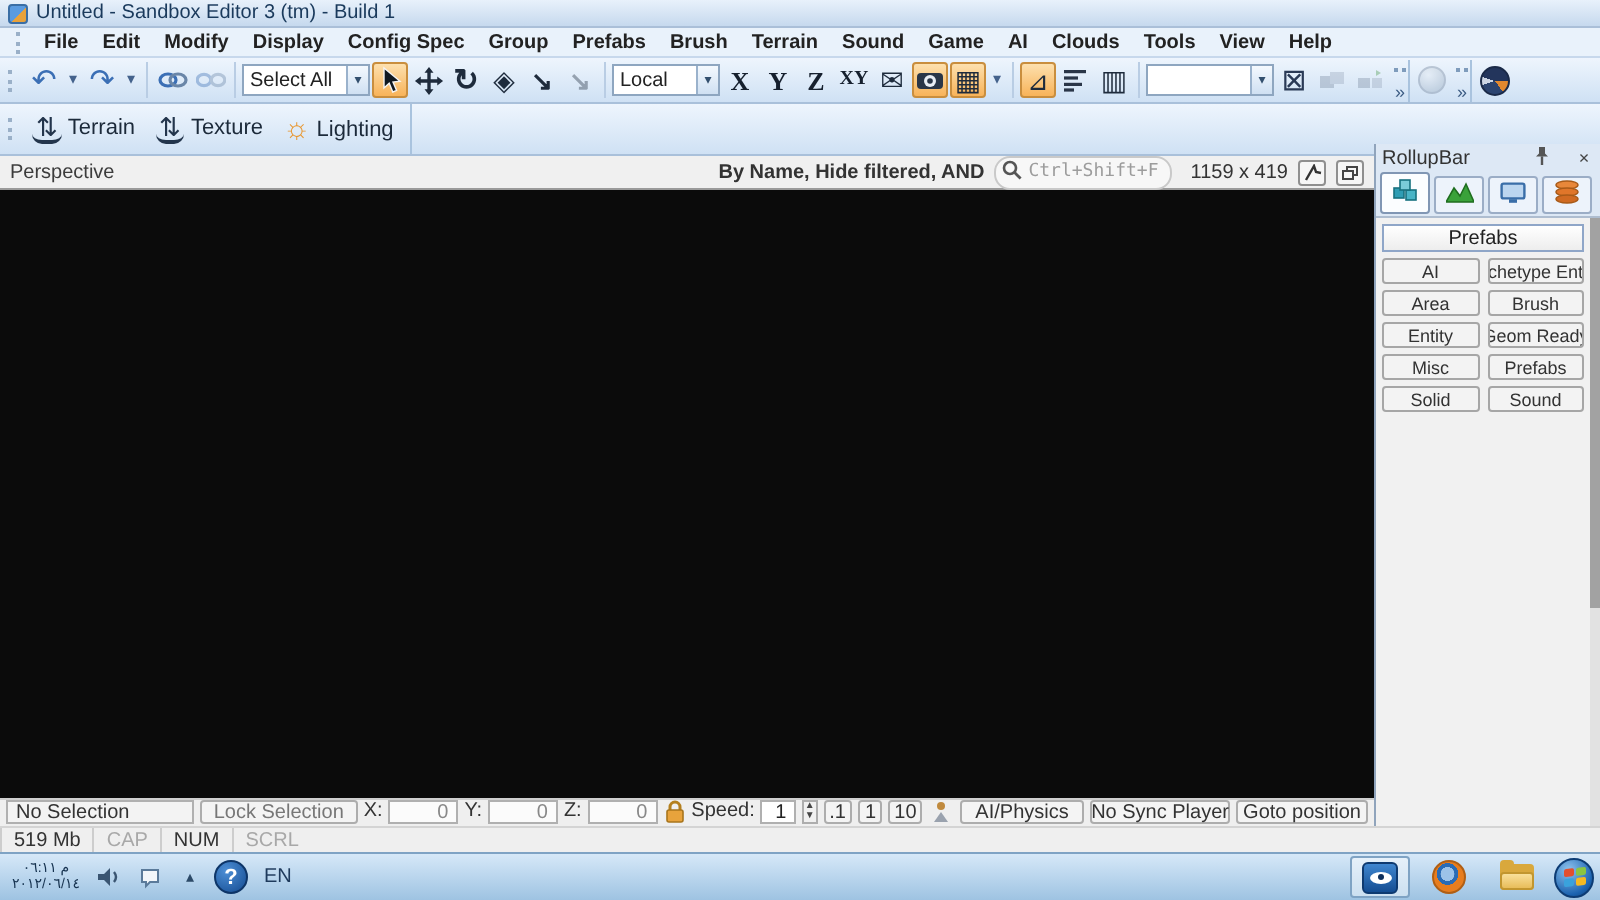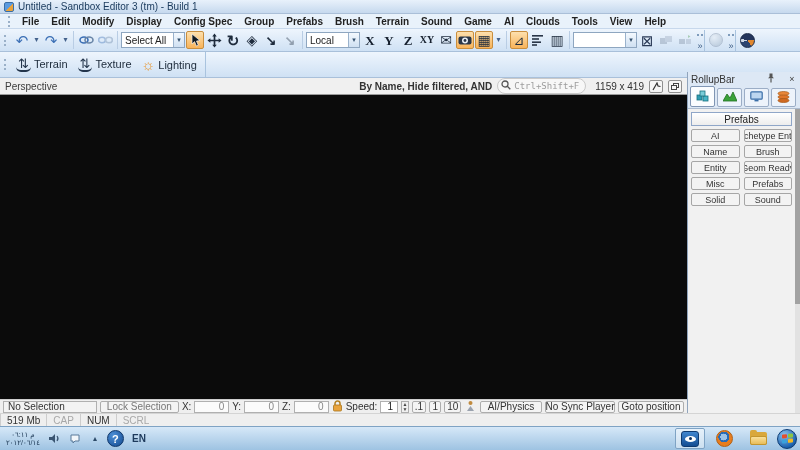--- a/index.html
+++ b/index.html
@@ -71,21 +71,21 @@
   .mini-btn { width:14px; height:13px; background:#f6f6f6; border:1px solid #8f8f8f;
     border-radius:2px; display:flex; align-items:center; justify-content:center; }
   .restore-ico { position:relative; width:8px; height:7px; }
   .restore-ico i { position:absolute; border:1px solid #444; background:#f6f6f6; width:6px; height:5px; display:block; }
   .restore-ico i:first-child { right:0; top:0; }
   .restore-ico i:last-child { left:0; bottom:0; }
   .viewport { flex:1; background:#0b0b0b; }
 
   
   .status1 { height:14px; background:#efefef; border-top:1px solid #cfcfcf;
-    display:flex; align-items:center; gap:3px; padding:0 3px; font-size:10px; color:#333; }
+    display:flex; align-items:flex-start; gap:3px; padding:0 3px; font-size:10px; color:#333; }
   .sunken { border:1px solid #b0b0b0; background:#f3f3f3; height:12px; display:flex; align-items:center; padding:0 4px; }
   .sel-box { width:118px; color:#333; }
   .btn { border:1px solid #adadad; background:#f4f4f4; border-radius:2px; height:12px;
     display:flex; align-items:center; justify-content:center; padding:0 6px; color:#333; white-space:nowrap; }
   .btn.graytext { color:#777; }
   .coordfield { width:42px; justify-content:flex-end; color:#888; background:#fbfbfb; }
   .spin { display:flex; flex-direction:column; width:9px; height:12px; border:1px solid #adadad; background:#f0f0f0; }
   .spin span { flex:1; font-size:5px; line-height:5px; text-align:center; color:#444; }
   .preset { padding:0 3px; min-width:12px; }
   .speedval { width:20px; justify-content:flex-end; background:#fff; color:#222; }
@@ -121,21 +121,21 @@
   
   .taskbar { height:24px; background:linear-gradient(#d6e8f8,#9ec3e2);
     border-top:1px solid #7fa3c4; display:flex; align-items:center; padding:0 3px; gap:4px; }
   .clock { display:flex; flex-direction:column; align-items:center; justify-content:center;
     font-size:7px; line-height:8px; color:#16324f; padding:0 3px; }
   .tb-ico { width:16px; height:16px; display:flex; align-items:center; justify-content:center; }
   .caret { font-size:8px; color:#2c4a68; }
   .qcircle { width:17px; height:17px; border-radius:50%; background:radial-gradient(circle at 35% 30%, #4d8fd6, #134a90);
     border:1px solid #0d3568; color:#fff; font-weight:bold; font-size:11px;
     display:flex; align-items:center; justify-content:center; }
-  .lang { font-size:10px; font-weight:bold; color:#1e3a5c; padding:0 4px; }
+  .lang { font-size:10px; font-weight:normal; color:#1e3a5c; padding:0 4px; }
   .tb-spacer { flex:1; }
   .taskbtn { width:30px; height:21px; display:flex; align-items:center; justify-content:center; border-radius:2px; }
   .taskbtn.pressed { background:rgba(255,255,255,.45); border:1px solid #7fa3c4; }
   .eyeapp { width:18px; height:16px; background:linear-gradient(#3f86cf,#144d92); border-radius:3px;
     border:1px solid #0e3a70; display:flex; align-items:center; justify-content:center; }
   .eye { width:11px; height:6px; background:#fff; border-radius:50%; display:flex; align-items:center; justify-content:center; }
   .eye i { width:3px; height:3px; background:#0d2f5c; border-radius:50%; display:block; }
   .firefox { width:17px; height:17px; border-radius:50%;
     background:radial-gradient(circle at 45% 40%, #9cc2e8 0 28%, #2a6bb5 29% 44%, #e87d1e 45% 100%);
     border:1px solid #b05f14; }
@@ -412,21 +412,21 @@
               <ellipse cx="6.5" cy="9.5" rx="5.5" ry="2" fill="#d06a22" stroke="#a85a18" stroke-width="0.7"></ellipse>
             </svg>
         </span>
       </span>
     </div>
     <div class="ru-body">
       <div class="objects-btn">Prefabs</div>
       <div class="ru-grid">
         <span class="ru-btn">AI</span>
         <span class="ru-btn">Archetype Entity</span>
-        <span class="ru-btn">Name</span>
+        <span class="ru-btn">Area</span>
         <span class="ru-btn">Brush</span>
         <span class="ru-btn">Entity</span>
         <span class="ru-btn">Geom Ready</span>
         <span class="ru-btn">Misc</span>
         <span class="ru-btn">Prefabs</span>
         <span class="ru-btn">Solid</span>
         <span class="ru-btn">Sound</span>
       </div>
       <span class="ru-scroll">
           <i></i>

